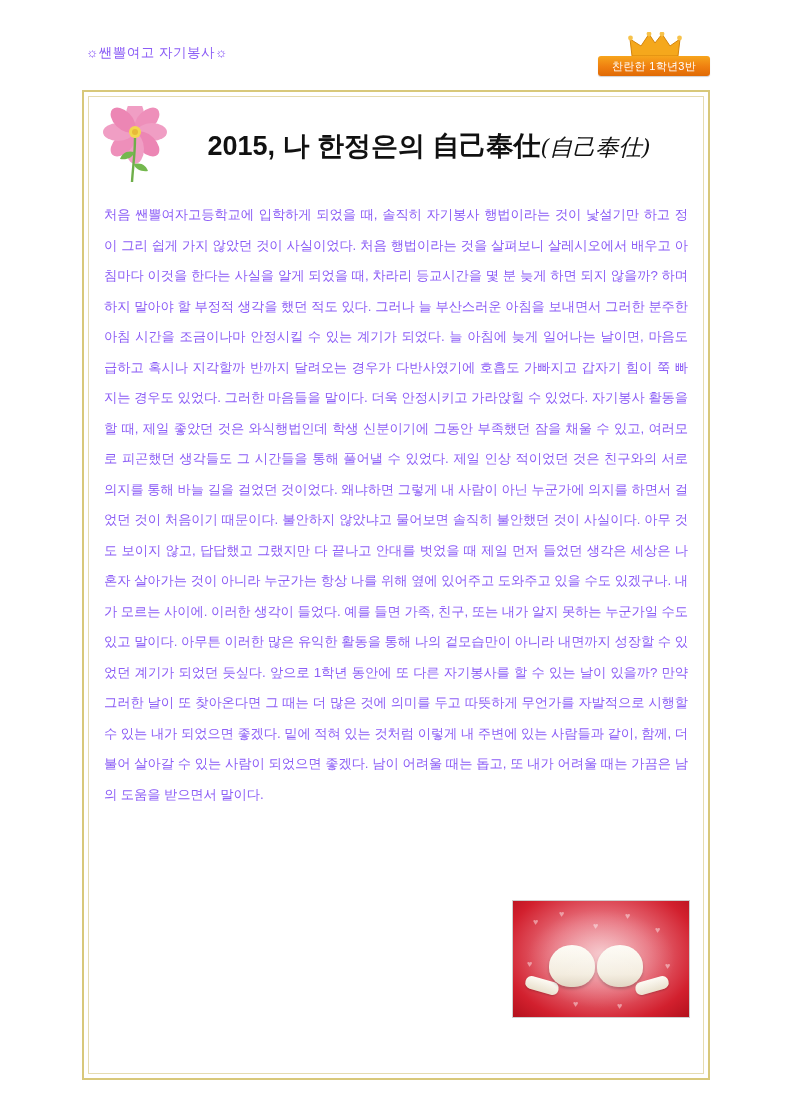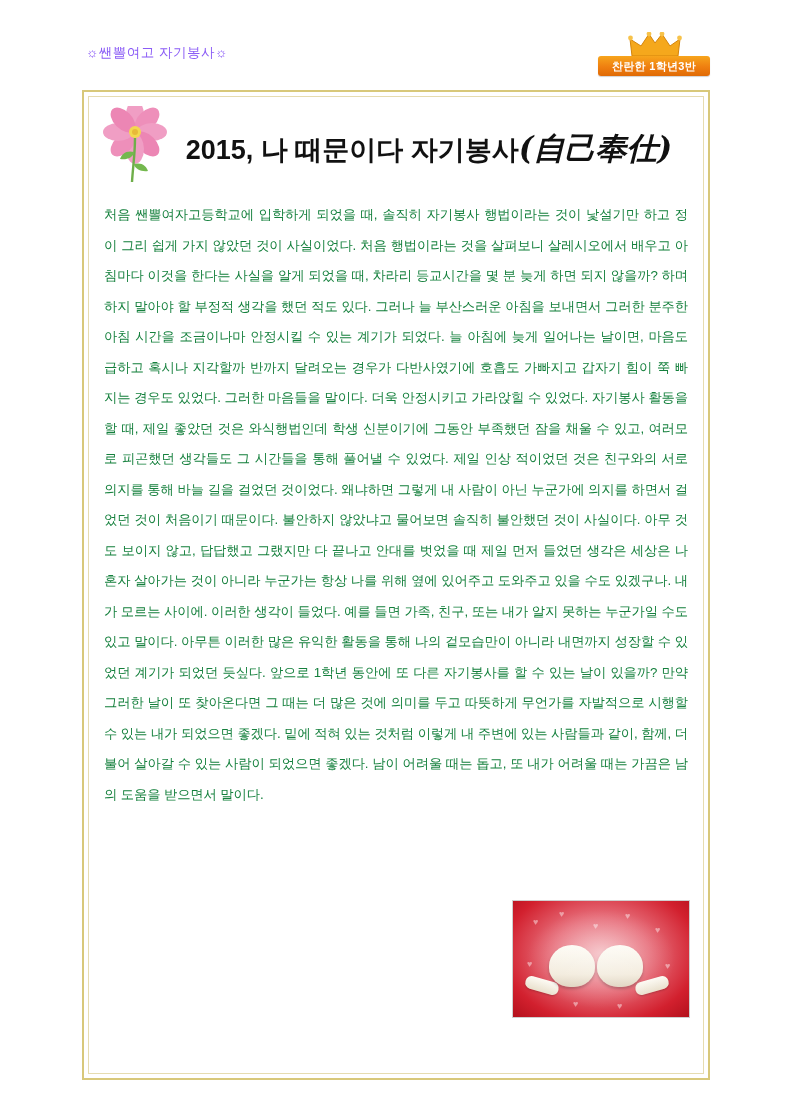--- a/index.html
+++ b/index.html
@@ -52,21 +52,21 @@
   }
   .badge-text {
     position: absolute;
     left: 0;
     top: 26px;
     width: 112px;
     height: 20px;
     line-height: 20px;
     text-align: center;
     font-size: 11px;
-    font-weight: bold;
+    font-weight: normal;
     color: #ffffff;
     letter-spacing: 0.3px;
   }
   .badge-crown {
     position: absolute;
     left: 30px;
     top: 2px;
     width: 54px;
     height: 26px;
   }
@@ -108,37 +108,37 @@
     top: 36px;
     width: 510px;
     text-align: center;
     font-size: 27px;
     font-weight: bold;
     color: #111111;
     white-space: nowrap;
   }
   .doc-title .hanja {
     font-family: "DejaVu Serif", serif;
-    font-size: 31px;
-    font-weight: bold;
+    font-size: 23px;
+    font-weight: normal;
     font-style: italic;
   }
 
   
   .body-text {
     position: absolute;
     left: 20px;
     top: 108px;
     width: 584px;
     font-size: 13.3px;
     line-height: 30.5px;
     text-align: justify;
     text-justify: inter-character;
     word-break: break-all;
-    color: #15803d;
+    color: #8b5cf6;
     letter-spacing: -0.1px;
   }
 
   
   .photo {
     position: absolute;
     left: 428px;
     top: 808px;
     width: 176px;
     height: 116px;
@@ -207,21 +207,21 @@
       <ellipse cx="0" cy="-17" rx="9" ry="15" fill="#ec86b4" transform="rotate(315)"></ellipse>
       <circle cx="0" cy="0" r="6" fill="#f3d84f"></circle>
       <circle cx="0" cy="0" r="3" fill="#e8b93a"></circle>
     </g>
     <path d="M33 32 C33 48 31 60 30 76" stroke="#6fae4a" stroke-width="2.4" fill="none"></path>
     <path d="M32 46 C24 44 20 48 18 53 C25 54 30 52 32 47 Z" fill="#74b84e"></path>
     <path d="M32 58 C40 56 44 60 46 65 C39 66 34 63 32 59 Z" fill="#74b84e"></path>
   </svg>
 
   <div class="doc-title">
-    <span>2015, 나 때문이다 자기봉사</span><span class="hanja">(自己奉仕)</span>
+    <span>2015, 나 한정은의 自己奉仕</span><span class="hanja">(自己奉仕)</span>
   </div>
 
   <div class="body-text">처음 쌘뽈여자고등학교에 입학하게 되었을 때, 솔직히 자기봉사 행법이라는 것이 낯설기만 하고 정이 그리 쉽게 가지 않았던 것이 사실이었다. 처음 행법이라는 것을 살펴보니 살레시오에서 배우고 아침마다 이것을 한다는 사실을 알게 되었을 때, 차라리 등교시간을 몇 분 늦게 하면 되지 않을까? 하며 하지 말아야 할 부정적 생각을 했던 적도 있다. 그러나 늘 부산스러운 아침을 보내면서 그러한 분주한 아침 시간을 조금이나마 안정시킬 수 있는 계기가 되었다. 늘 아침에 늦게 일어나는 날이면, 마음도 급하고 혹시나 지각할까 반까지 달려오는 경우가 다반사였기에 호흡도 가빠지고 갑자기 힘이 쭉 빠지는 경우도 있었다. 그러한 마음들을 말이다. 더욱 안정시키고 가라앉힐 수 있었다. 자기봉사 활동을 할 때, 제일 좋았던 것은 와식행법인데 학생 신분이기에 그동안 부족했던 잠을 채울 수 있고, 여러모로 피곤했던 생각들도 그 시간들을 통해 풀어낼 수 있었다. 제일 인상 적이었던 것은 친구와의 서로 의지를 통해 바늘 길을 걸었던 것이었다.  왜냐하면 그렇게 내 사람이 아닌 누군가에 의지를 하면서 걸었던 것이 처음이기 때문이다. 불안하지 않았냐고 물어보면 솔직히 불안했던 것이 사실이다. 아무 것도 보이지 않고, 답답했고 그랬지만 다 끝나고 안대를 벗었을 때 제일 먼저 들었던 생각은 세상은 나 혼자 살아가는 것이 아니라 누군가는 항상 나를 위해 옆에 있어주고 도와주고 있을 수도 있겠구나. 내가 모르는 사이에. 이러한 생각이 들었다. 예를 들면 가족, 친구, 또는 내가 알지 못하는 누군가일 수도 있고 말이다. 아무튼 이러한 많은 유익한 활동을 통해 나의 겉모습만이 아니라 내면까지 성장할 수 있었던 계기가 되었던 듯싶다. 앞으로 1학년 동안에 또 다른 자기봉사를 할 수 있는 날이 있을까? 만약 그러한 날이 또 찾아온다면 그 때는 더 많은 것에 의미를 두고 따뜻하게 무언가를 자발적으로 시행할 수 있는 내가 되었으면 좋겠다. 밑에 적혀 있는 것처럼 이렇게 내 주변에 있는 사람들과 같이, 함께, 더불어 살아갈 수 있는 사람이 되었으면 좋겠다. 남이 어려울 때는 돕고, 또 내가 어려울 때는 가끔은 남의 도움을 받으면서 말이다.</div>
 
   <div class="photo">
     <div class="heart" style="left:20px;  top:16px;">♥</div>
     <div class="heart" style="left:46px;  top:8px;">♥</div>
     <div class="heart" style="left:80px;  top:20px;">♥</div>
     <div class="heart" style="left:112px; top:10px;">♥</div>
     <div class="heart" style="left:142px; top:24px;">♥</div>

